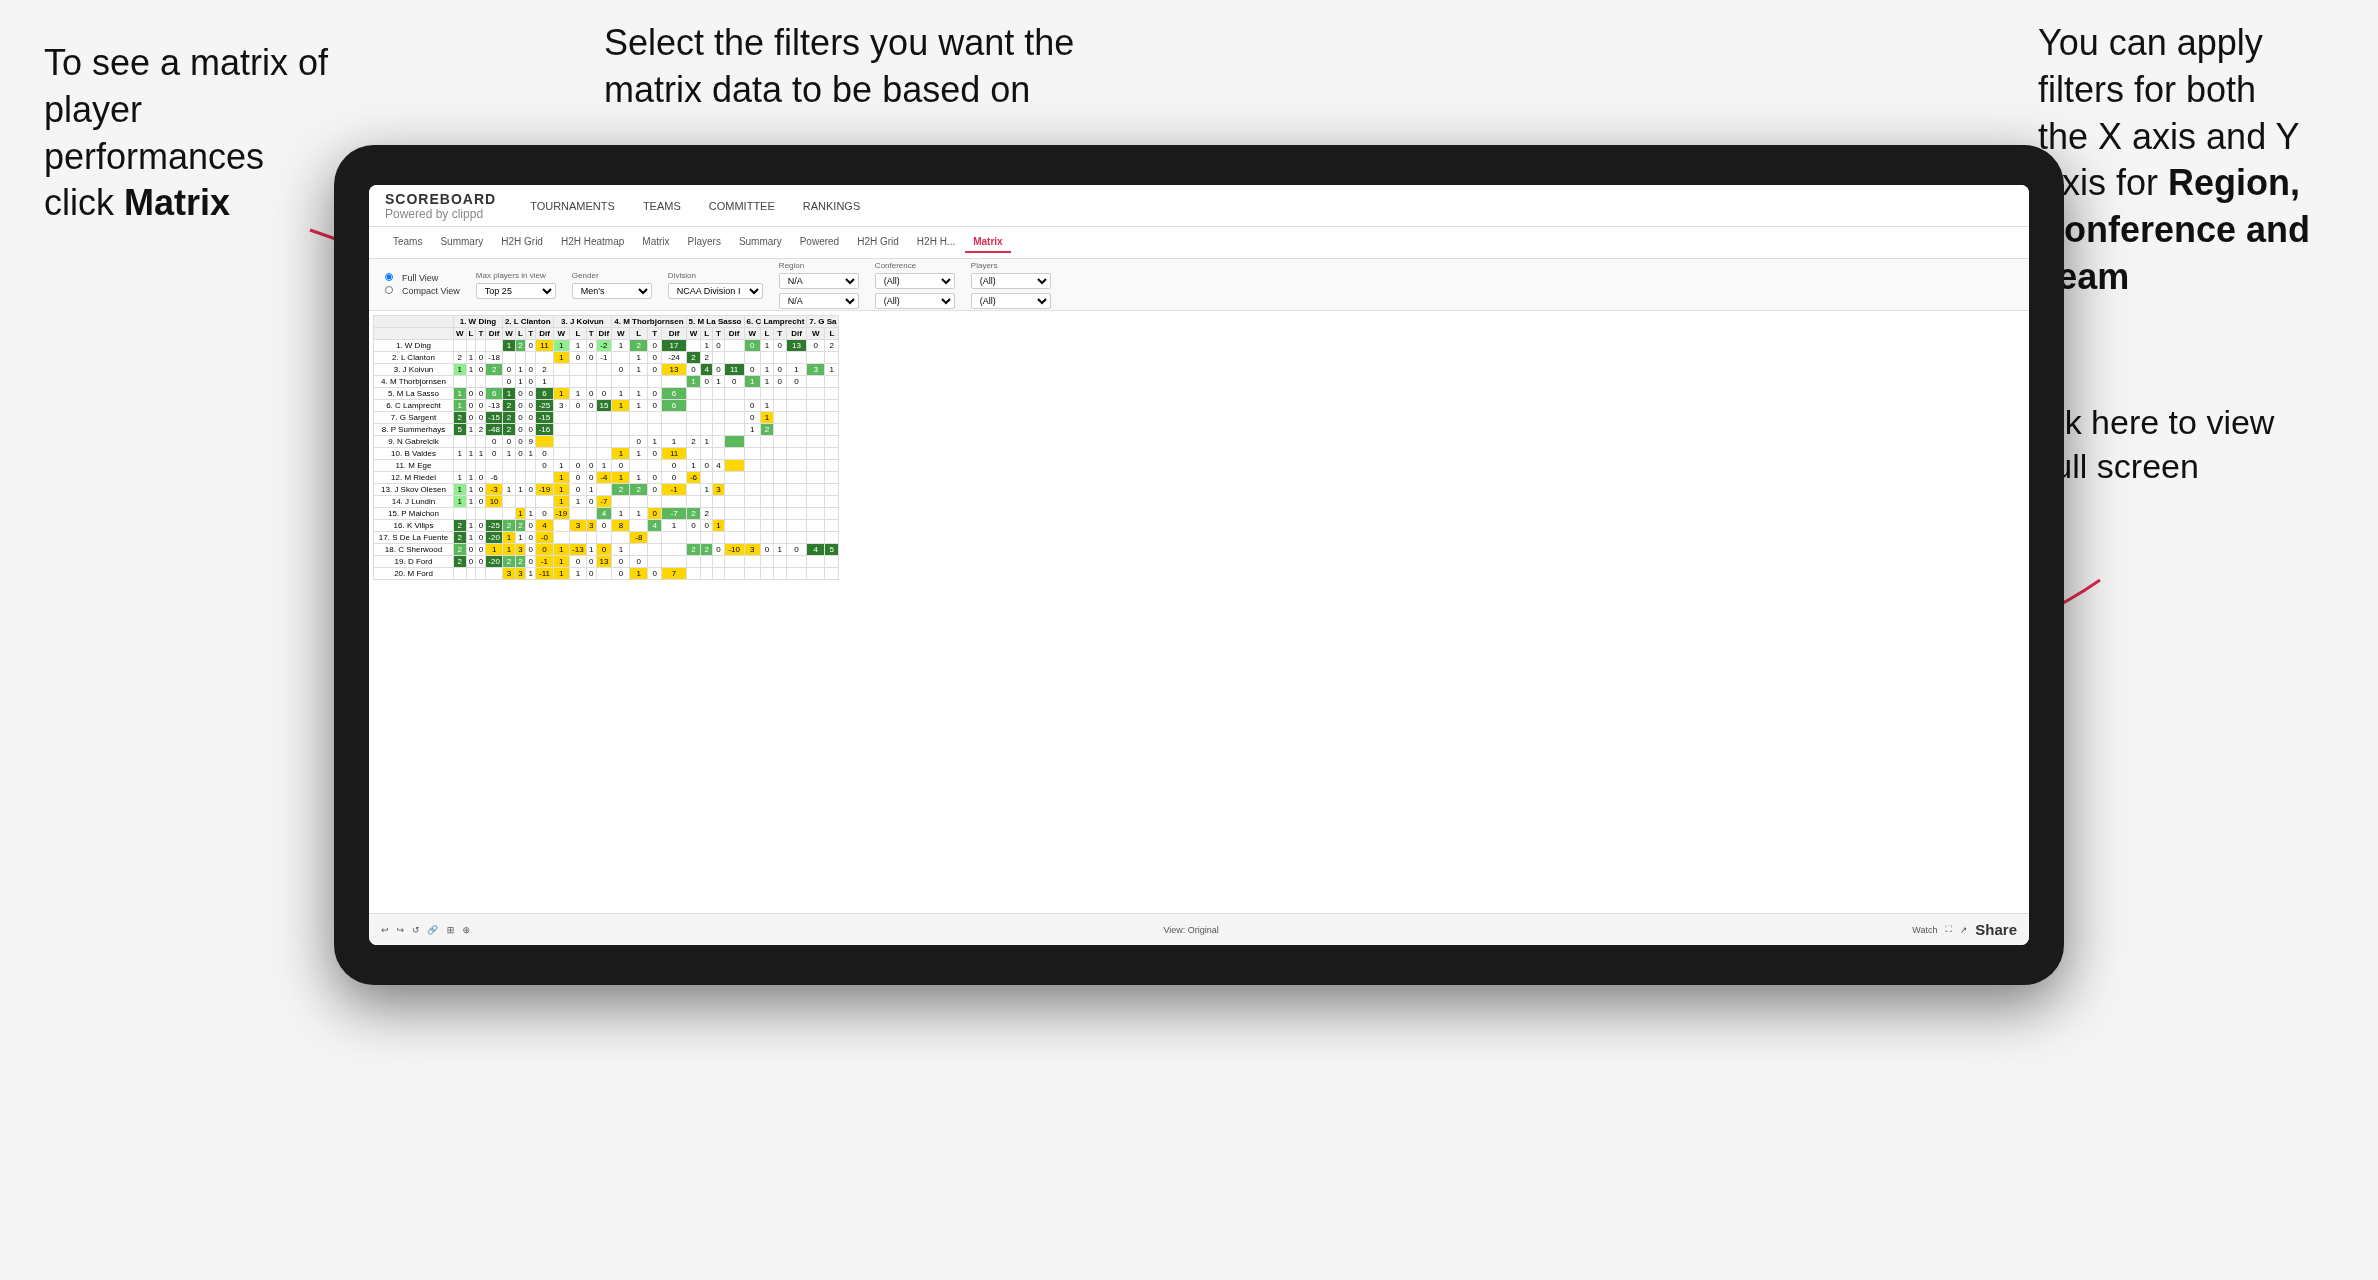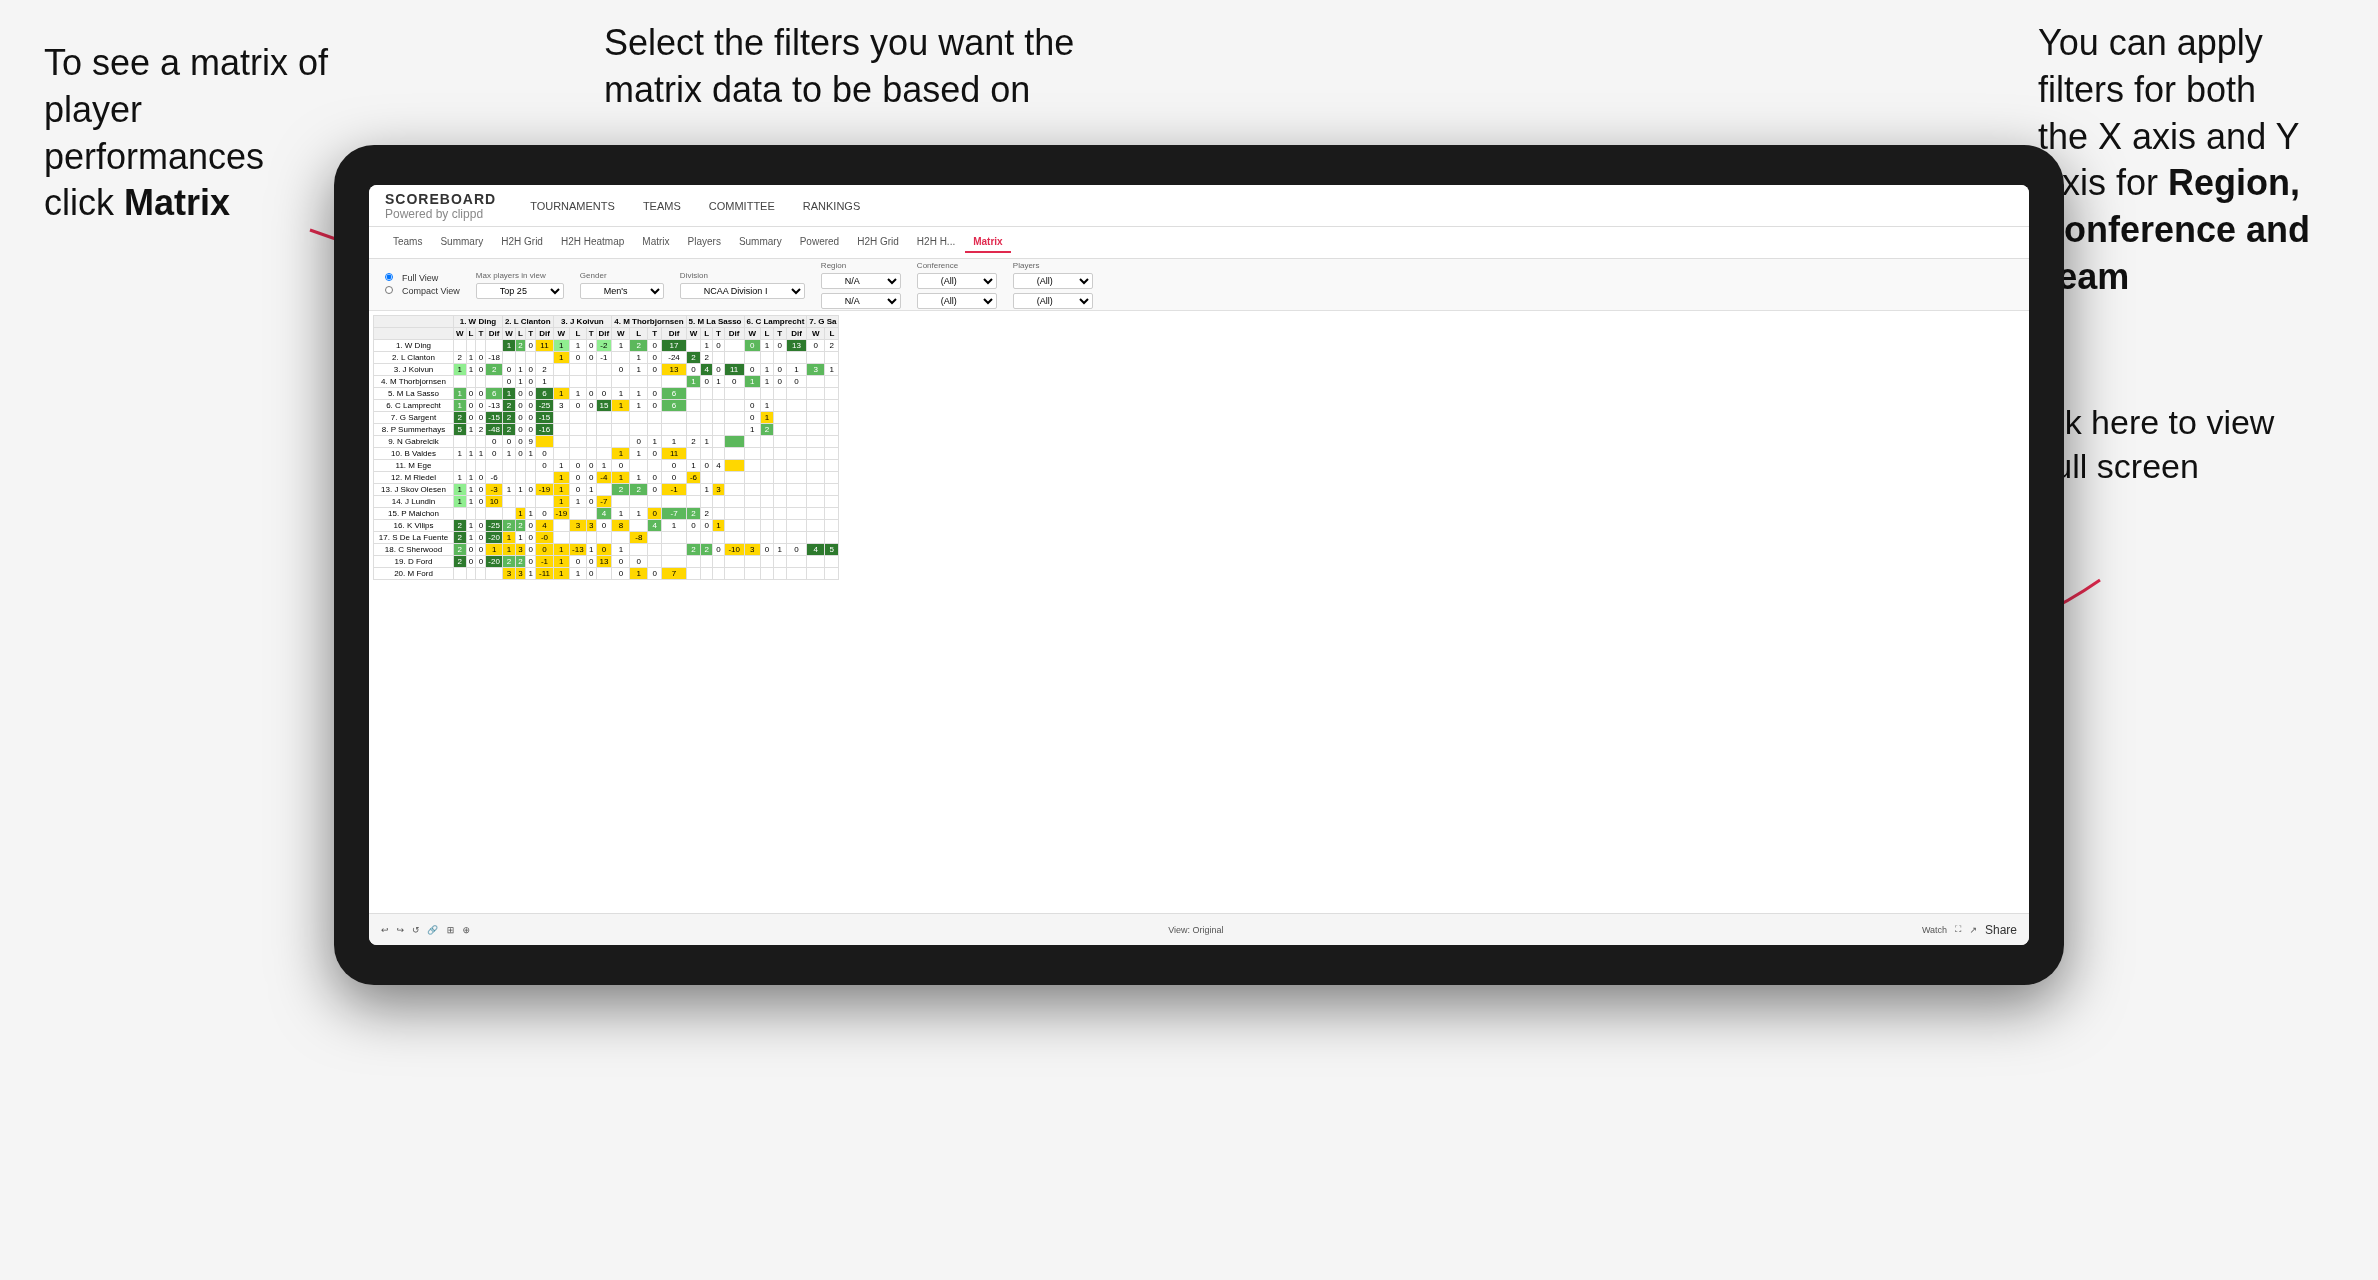--- a/index.html
+++ b/index.html
@@ -166,21 +166,21 @@
 
     .filter-label {
       font-size: 8px;
       color: #666;
     }
 
     .filter-select {
       font-size: 9px;
       background: #fff;
       border: 1px solid #ccc;
-      padding: 1px 19px;
+      padding: 1px 4px;
       border-radius: 2px;
       min-width: 80px;
     }
 
     .view-options {
       display: flex;
       flex-direction: column;
       gap: 3px;
     }
 
@@ -259,28 +259,29 @@
       font-size: 9px;
     }
 
     .bottom-bar-right {
       display: flex;
       gap: 8px;
       align-items: center;
     }
 
     .share-btn {
-      font-size: 12px;
+      font-size: 15px;
       color: #333;
       background: none;
       border: none;
       cursor: pointer;
       display: flex;
       align-items: center;
       gap: 2px;
+      font-weight: bold;
     }
   </style>
 </head>
 <body>
 
 <div class="annotation" id="ann-left">
   <span>To see a matrix of</span><br>
   <span>player performances</span><br>
   <span>click </span><span class="bold-text">Matrix</span>
 </div>

